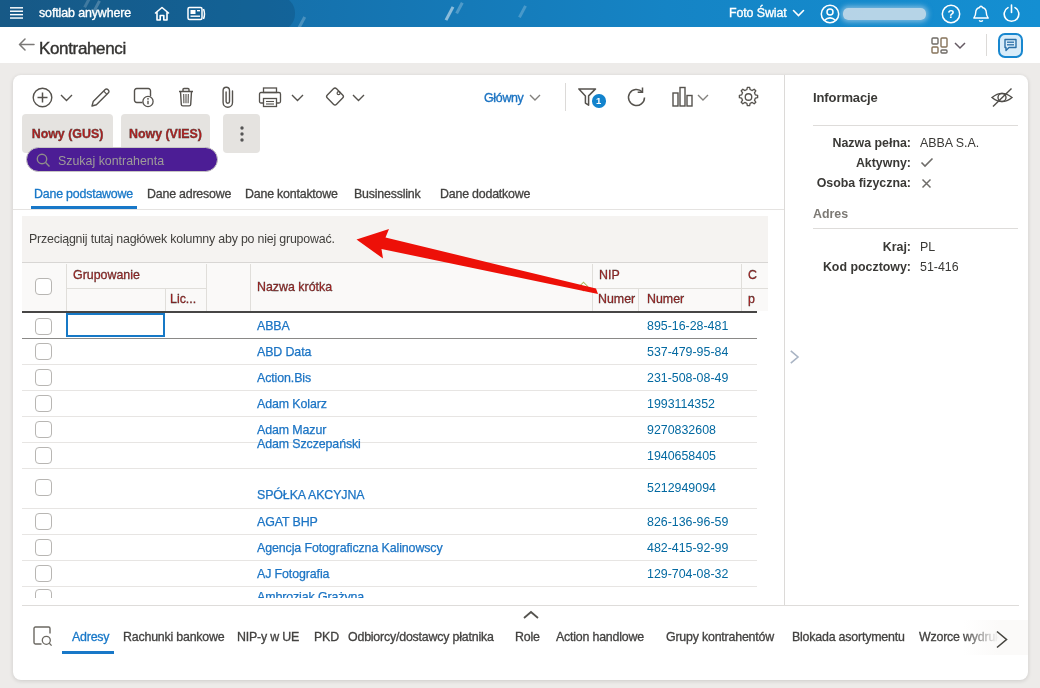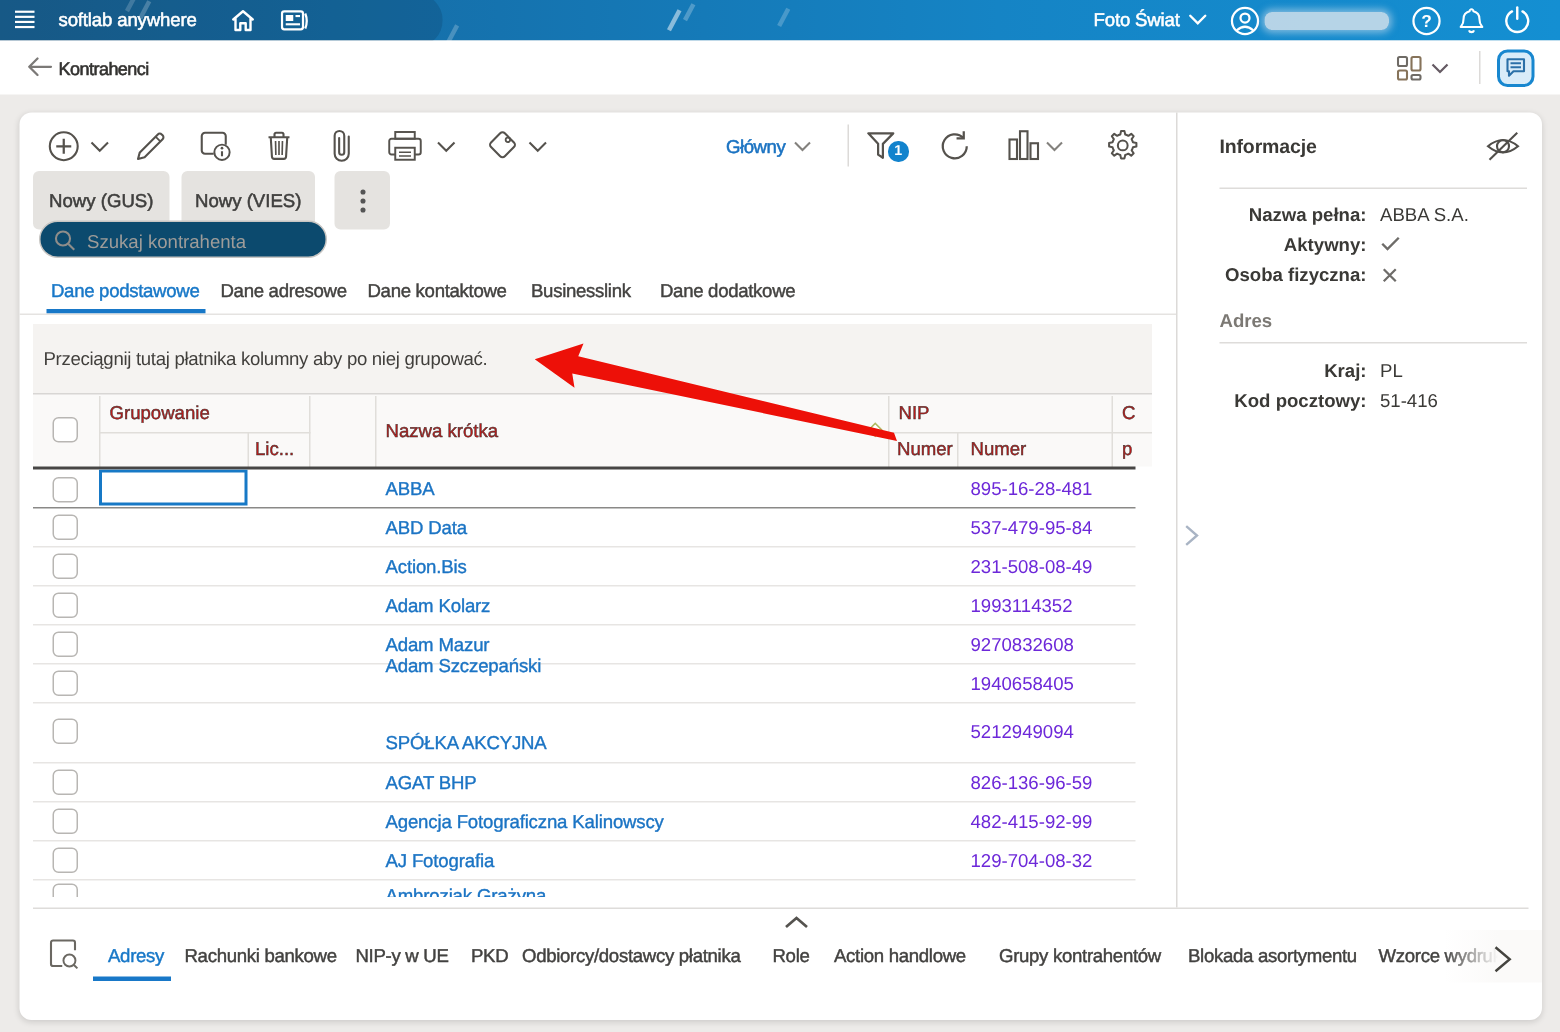--- a/index.html
+++ b/index.html
@@ -16,31 +16,31 @@
   #wpfbtn { position:absolute; left:235px; top:3px; width:200px; height:22px; background:#7cbbe4;
     border:1px solid #a9d5f1; border-radius:4px; color:#fff; font-size:12.4px; font-weight:400;
     -webkit-text-stroke:0.3px #fff; letter-spacing:-0.15px; display:flex; align-items:center; white-space:nowrap; }
   
   #navbar { position:absolute; left:0; top:27px; width:1040px; height:36px; background:#fff; }
   
   #card { position:absolute; left:13px; top:75px; width:1015px; height:605px; background:#fff;
     border-radius:8px; box-shadow:0 1px 4px rgba(0,0,0,0.14); }
   .icn { position:absolute; }
   .toolbtn { position:absolute; top:39px; height:39px; background:#e5e3e0; border-radius:4px;
-    color:#404040; font-size:12.4px; font-weight:400; -webkit-text-stroke:0.35px #3e3d3a;
+    color:#b91c1c; font-size:12.4px; font-weight:700; -webkit-text-stroke:0.35px #3e3d3a;
     display:flex; align-items:center; justify-content:center; }
   .vline { position:absolute; width:1px; background:#dcdad8; }
   .tab { position:absolute; font-size:12.4px; font-weight:400; color:#434240; -webkit-text-stroke:0.3px #434240; letter-spacing:-0.2px; white-space:nowrap; }
   .tab.act { -webkit-text-stroke:0.3px #1878c8; }
   .tab.act { color:#1878c8; }
   .tabline { position:absolute; height:3px; background:#1878c8; }
   .hdrtxt { position:absolute; font-size:12.4px; font-weight:400; color:#b91c1c; -webkit-text-stroke:0.3px #343330; white-space:nowrap; }
   .cb { position:absolute; width:17px; height:17px; border:1px solid #b8b6b3; border-radius:4px; background:#fff; }
   .rowname { position:absolute; left:244px; font-size:12.4px; font-weight:400; color:#1b74c4; -webkit-text-stroke:0.25px #1b74c4; letter-spacing:-0.1px; white-space:nowrap; }
-  .rownum { position:absolute; left:634px; font-size:12.4px; color:#6d28d9; white-space:nowrap; }
+  .rownum { position:absolute; left:634px; font-size:12.4px; color:#0369a1; white-space:nowrap; }
   .rowsep { position:absolute; left:9px; width:735px; height:1px; background:#e7e5e3; }
   .lbl { position:absolute; font-size:12.4px; font-weight:700; color:#3a3936; width:140px; text-align:right; }
   .val { position:absolute; left:907px; font-size:12.4px; color:#3a3936; }
 </style>
 </head>
 <body>
 
 <div id="topbar">
   <div id="brandpill"></div>
 
@@ -98,21 +98,21 @@
   <svg class="abs" style="left:1002px;top:4px" width="19" height="19" viewBox="0 0 19 19">
     <path d="M6 3.6 A7.3 7.3 0 1 0 13 3.6" fill="none" stroke="#fff" stroke-width="1.6" stroke-linecap="round"></path>
     <line x1="9.5" y1="1" x2="9.5" y2="8.5" stroke="#fff" stroke-width="1.6" stroke-linecap="round"></line>
   </svg>
 </div>
 
 <div id="navbar">
   <svg class="abs" style="left:18px;top:11px" width="17" height="13" viewBox="0 0 17 13">
     <path d="M7 1 L1.5 6.5 L7 12 M1.5 6.5 H16" fill="none" stroke="#7b7977" stroke-width="1.5" stroke-linecap="round" stroke-linejoin="round"></path>
   </svg>
-  <span class="abs" style="left:39px;top:12px;font-size:12px;font-weight:400;-webkit-text-stroke:0.4px #343331;letter-spacing:-0.35px;color:#343331">Kontrahenci</span>
+  <span class="abs" style="left:39px;top:12px;font-size:17px;font-weight:400;-webkit-text-stroke:0.4px #343331;letter-spacing:-0.35px;color:#343331">Kontrahenci</span>
 
   <svg class="abs" style="left:931px;top:10px" width="17" height="17" viewBox="0 0 17 17">
     <g fill="none" stroke-width="1.4">
       <rect x="1" y="1" width="6" height="6" rx="1" stroke="#6f6b66"></rect>
       <rect x="10" y="1" width="6" height="9" rx="1" stroke="#86735a"></rect>
       <rect x="1" y="10" width="6" height="6" rx="1" stroke="#86735a"></rect>
       <rect x="10" y="13" width="6" height="3" rx="1" stroke="#6f6b66"></rect>
     </g>
   </svg>
   <svg class="abs" style="left:954px;top:15px" width="12" height="8" viewBox="0 0 12 8">
@@ -220,38 +220,38 @@
   <div class="toolbtn" style="left:210px;width:37px">
     <svg width="4" height="16" viewBox="0 0 4 16">
         <g fill="#555">
           <circle cx="2" cy="2" r="1.7"></circle>
           <circle cx="2" cy="8" r="1.7"></circle>
           <circle cx="2" cy="14" r="1.7"></circle>
         </g>
       </svg>
   </div>
 
-  <div class="abs" style="left:13px;top:72px;width:192px;height:25px;border:1px solid #c8c6c3;border-radius:13px;background:#0c4a6e">
+  <div class="abs" style="left:13px;top:72px;width:192px;height:25px;border:1px solid #c8c6c3;border-radius:13px;background:#4c1d95">
     <svg style="position:absolute;left:9px;top:5px" width="15" height="15" viewBox="0 0 15 15">
       <circle cx="6" cy="6" r="4.7" fill="none" stroke="#8f8d8a" stroke-width="1.4"></circle>
       <line x1="9.6" y1="9.6" x2="13.5" y2="13.5" stroke="#8f8d8a" stroke-width="1.4"></line>
     </svg>
     <span style="position:absolute;left:31px;top:6px;font-size:12.4px;color:#9e9c99">Szukaj kontrahenta</span>
   </div>
 
   <span class="tab act" style="left:21px;top:112px">Dane podstawowe</span>
   <span class="tab" style="left:134px;top:112px">Dane adresowe</span>
   <span class="tab" style="left:232px;top:112px">Dane kontaktowe</span>
   <span class="tab" style="left:341px;top:112px">Businesslink</span>
   <span class="tab" style="left:427px;top:112px">Dane dodatkowe</span>
   <div class="tabline" style="left:18px;top:131px;width:106px"></div>
   <div class="abs" style="left:0;top:134px;width:771px;height:1px;background:#e5e3e1"></div>
 
   <div class="abs" style="left:9px;top:141px;width:746px;height:46px;background:#f5f3f1">
-    <span style="position:absolute;left:7px;top:16px;font-size:12.4px;letter-spacing:-0.2px;color:#413f3c">Przeciągnij tutaj płatnika kolumny aby po niej grupować.</span>
+    <span style="position:absolute;left:7px;top:16px;font-size:12.4px;letter-spacing:-0.2px;color:#413f3c">Przeciągnij tutaj nagłówek kolumny aby po niej grupować.</span>
   </div>
 
   <div class="abs" style="left:9px;top:187px;width:746px;height:49px;background:#faf9f8;border-top:1px solid #d8d6d4">
 
     <div class="vline" style="left:44px;top:1px;height:48px;background:#e0deda"></div>
     <div class="vline" style="left:143px;top:25px;height:24px;background:#e0deda"></div>
     <div class="vline" style="left:184px;top:1px;height:48px;background:#e0deda"></div>
     <div class="vline" style="left:228px;top:1px;height:48px;background:#e0deda"></div>
     <div class="vline" style="left:570px;top:1px;height:48px;background:#e0deda"></div>
     <div class="vline" style="left:616px;top:25px;height:24px;background:#e0deda"></div>

